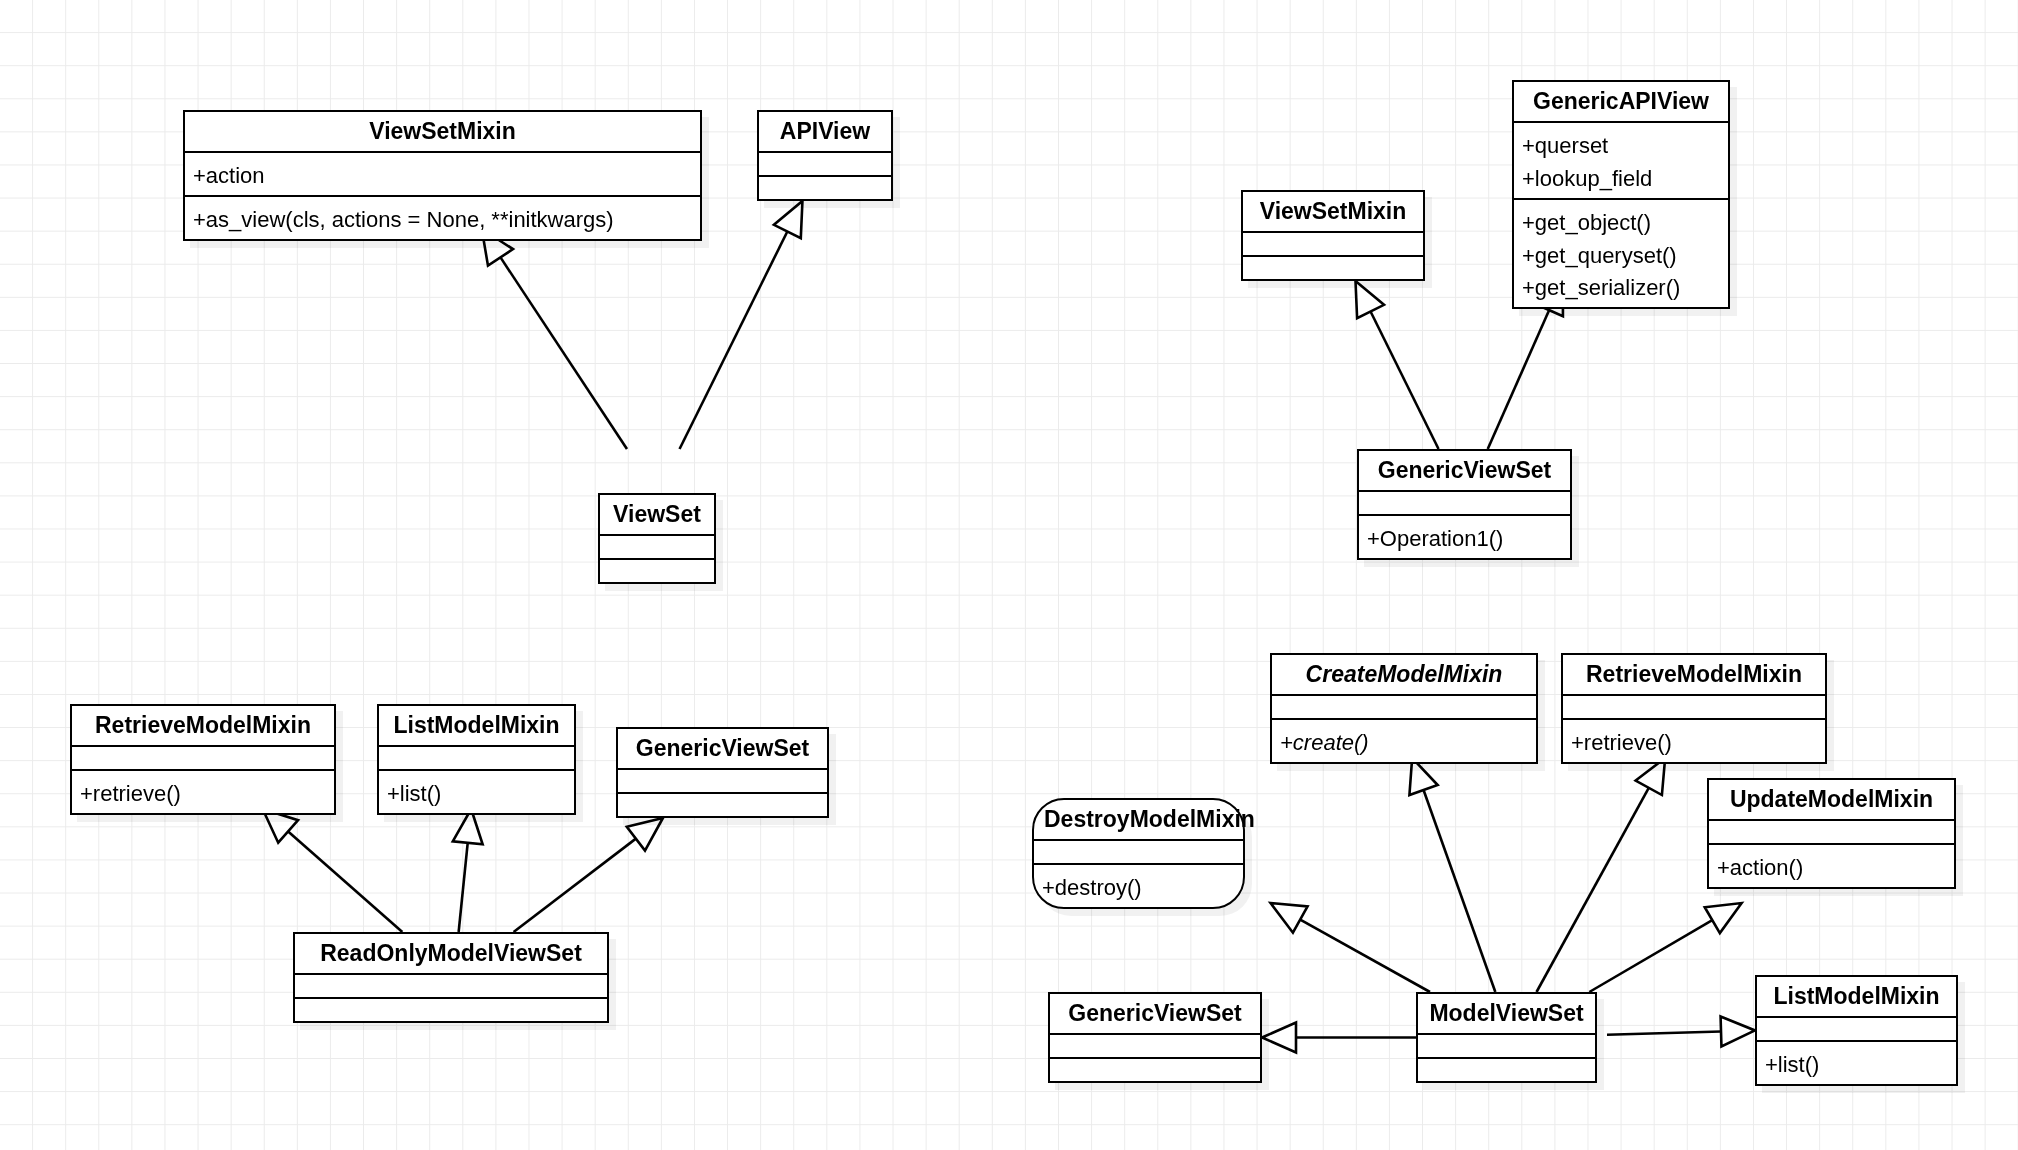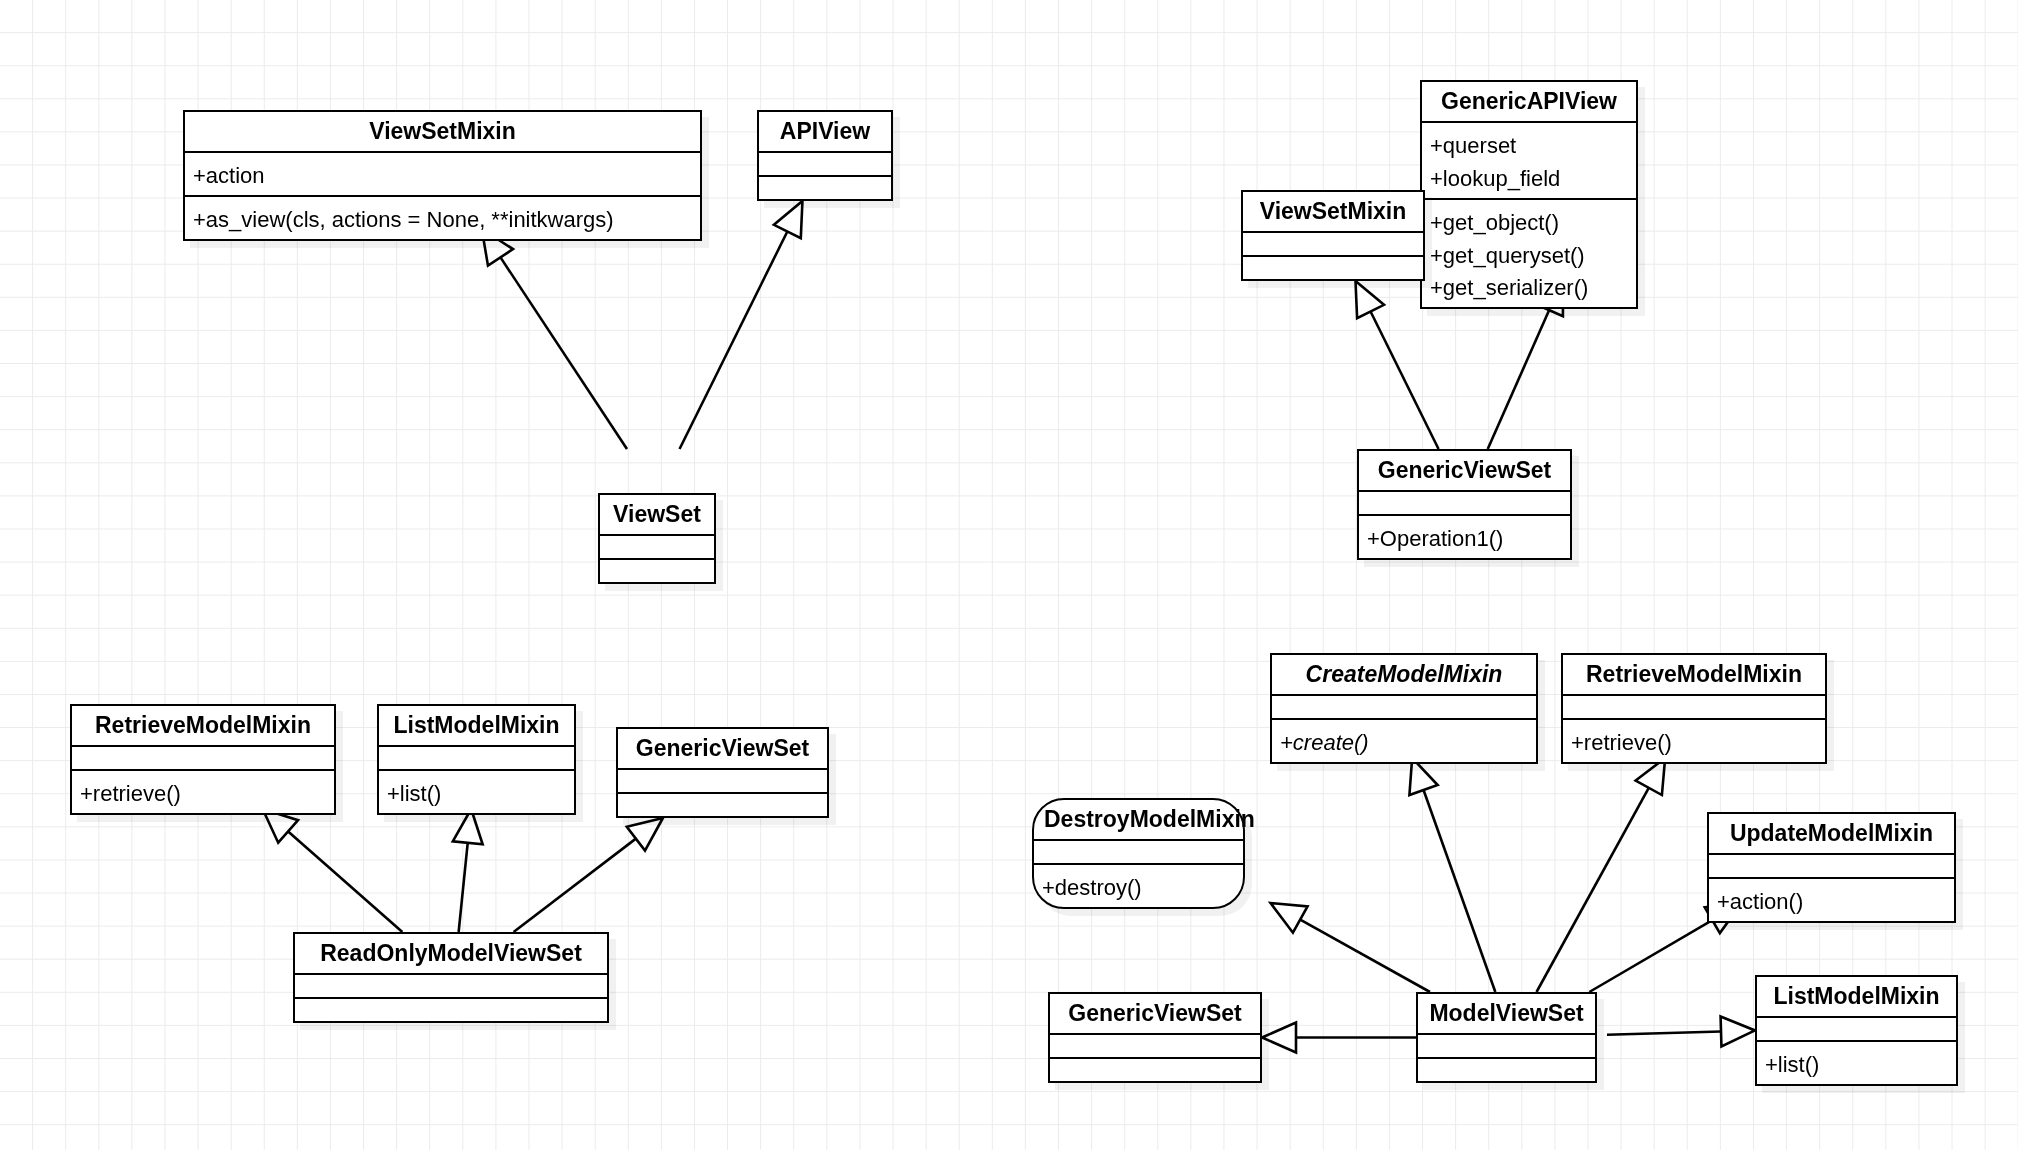--- a/index.html
+++ b/index.html
@@ -108,21 +108,21 @@
     <div class="uml-class" style="left: 757px; top: 110px; width: 136px;">
       <div class="uml-name">APIView</div>
       <div class="uml-compartment empty"></div>
       <div class="uml-compartment empty"></div>
     </div>
     <div class="uml-class" style="left: 598px; top: 449px; width: 118px; margin-top: 44px;">
       <div class="uml-name">ViewSet</div>
       <div class="uml-compartment empty"></div>
       <div class="uml-compartment empty"></div>
     </div>
-    <div class="uml-class" style="left: 1420px; top: 80px; width: 218px;">
+    <div class="uml-class" style="left: 1512px; top: 80px; width: 218px;">
       <div class="uml-name">GenericAPIView</div>
       <div class="uml-compartment">
         <div class="uml-member">+querset</div>
         <div class="uml-member">+lookup_field</div>
       </div>
       <div class="uml-compartment">
         <div class="uml-member">+get_object()</div>
         <div class="uml-member">+get_queryset()</div>
         <div class="uml-member">+get_serializer()</div>
       </div>
@@ -177,21 +177,21 @@
         <div class="uml-member">+retrieve()</div>
       </div>
     </div>
     <div class="uml-class" style="left: 1032px; top: 798px; width: 213px; border-radius: 32px;">
       <div class="uml-name">DestroyModelMixin</div>
       <div class="uml-compartment empty"></div>
       <div class="uml-compartment">
         <div class="uml-member">+destroy()</div>
       </div>
     </div>
-    <div class="uml-class" style="left: 1707px; top: 812px; width: 249px;">
+    <div class="uml-class" style="left: 1707px; top: 778px; width: 249px;">
       <div class="uml-name">UpdateModelMixin</div>
       <div class="uml-compartment empty"></div>
       <div class="uml-compartment">
         <div class="uml-member">+action()</div>
       </div>
     </div>
     <div class="uml-class" style="left: 1048px; top: 992px; width: 214px;">
       <div class="uml-name">GenericViewSet</div>
       <div class="uml-compartment empty"></div>
       <div class="uml-compartment empty"></div>

